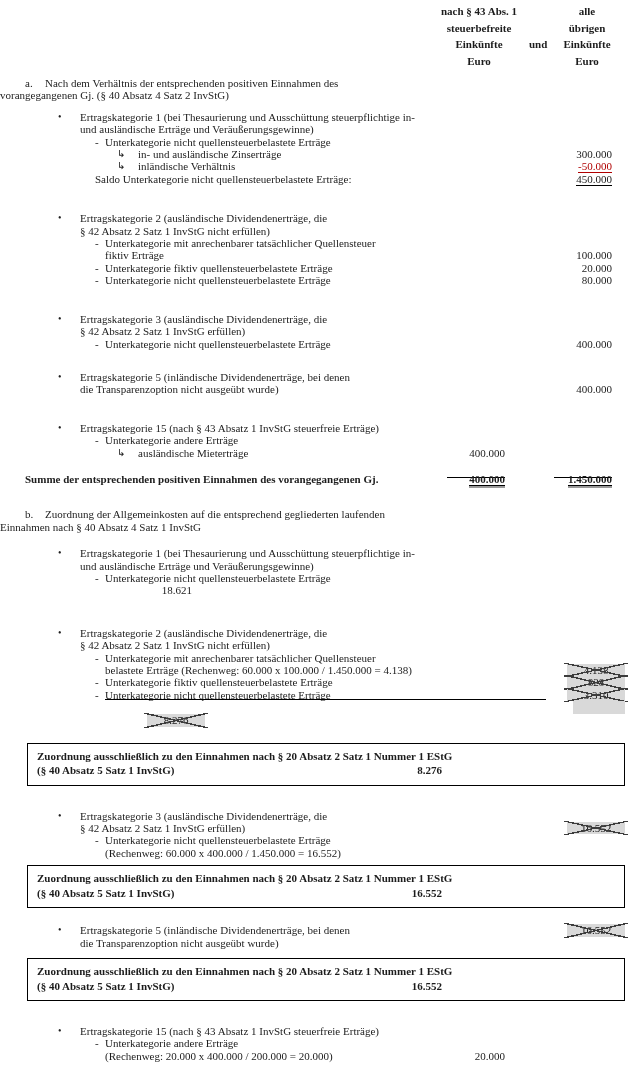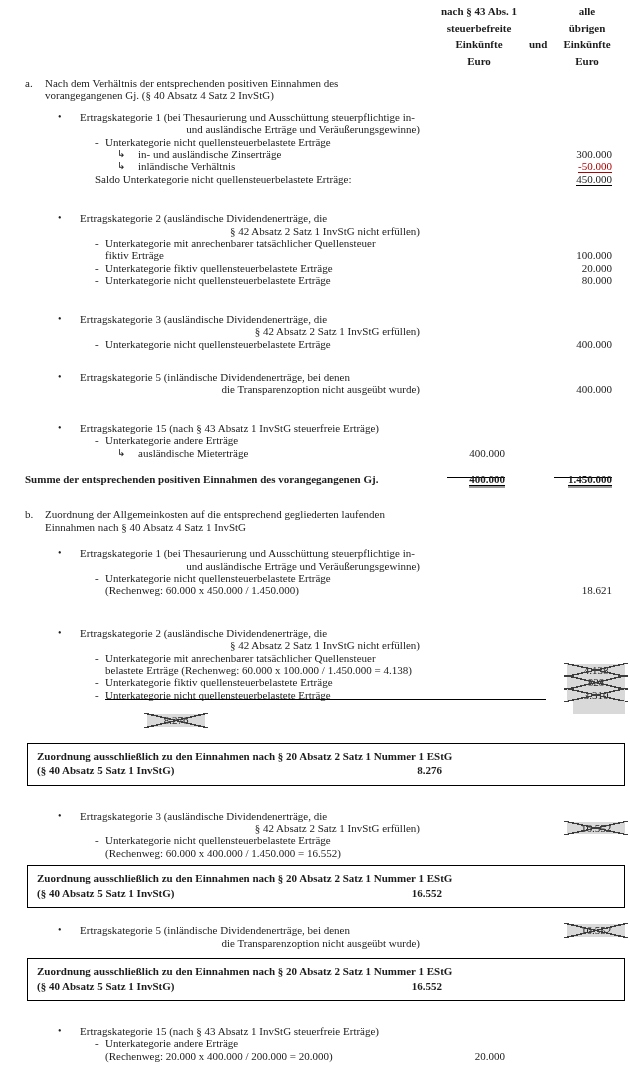--- a/index.html
+++ b/index.html
@@ -13,23 +13,23 @@
   .hcol{position:absolute;text-align:center;line-height:16.5px;}
   #hcol1{left:423px;width:112px;top:3px;}
   #hund{left:529px;width:20px;top:36px;position:absolute;line-height:16.5px;}
   #hcol2{left:551px;width:72px;top:3px;}
 
   
   .row{display:flex;position:relative;line-height:12.4px;align-items:baseline;padding-right:18px;}
   .lt{flex:1 1 0;white-space:nowrap;position:relative;min-height:12.4px;}
   .mk{position:absolute;top:0;}
   .a  .lt{padding-left:45px;}  .a  .mk{left:25px;}
-  .c1 .lt{padding-left:45px;}
+  .c1 .lt{}
   .bullet .lt{padding-left:80px;} .bullet .mk{left:58px;font-size:10px;}
-  .c2 .lt{padding-left:80px;text-align:right;}
+  .c2 .lt{padding-left:80px;}
   .dash .lt{padding-left:105px;} .dash .mk{left:95px;}
   .c3 .lt{padding-left:105px;}
   .arrow .lt{padding-left:138px;} .arrow .mk{left:117px;font-size:10px;font-family:"DejaVu Sans",sans-serif;}
   .saldo .lt{padding-left:95px;}
   .sumrow .lt{padding-left:25px;font-weight:bold;}
   .v1{flex:0 0 85px;text-align:right;}
   .sp{flex:0 0 25px;}
   .v2{flex:0 0 82px;text-align:right;}
 
   .vred{color:#b00000;border-bottom:1px solid #b00000;}
@@ -263,21 +263,20 @@
         <div class="sp"></div>
         <div class="v2"></div>
       </div>
       <div class="row dash">
         <div class="lt"><span class="mk">-</span><span>Unterkategorie nicht quellensteuerbelastete Erträge</span></div>
         <div class="v1"></div>
         <div class="sp"></div>
         <div class="v2"></div>
       </div>
       <div class="row c3">
-        <div class="lt"><span>(Rechenweg: 60.000 x 450.000 / 1.450.000)</span></div>
         <div class="v1"></div>
         <div class="sp"></div>
         <div class="v2"><span>18.621</span></div>
       </div>
       <div class="gaprow" style="height: 30px;"></div>
       <div class="row bullet">
         <div class="lt"><span class="mk">•</span><span>Ertragskategorie 2 (ausländische Dividendenerträge, die</span></div>
         <div class="v1"></div>
         <div class="sp"></div>
         <div class="v2"></div>

